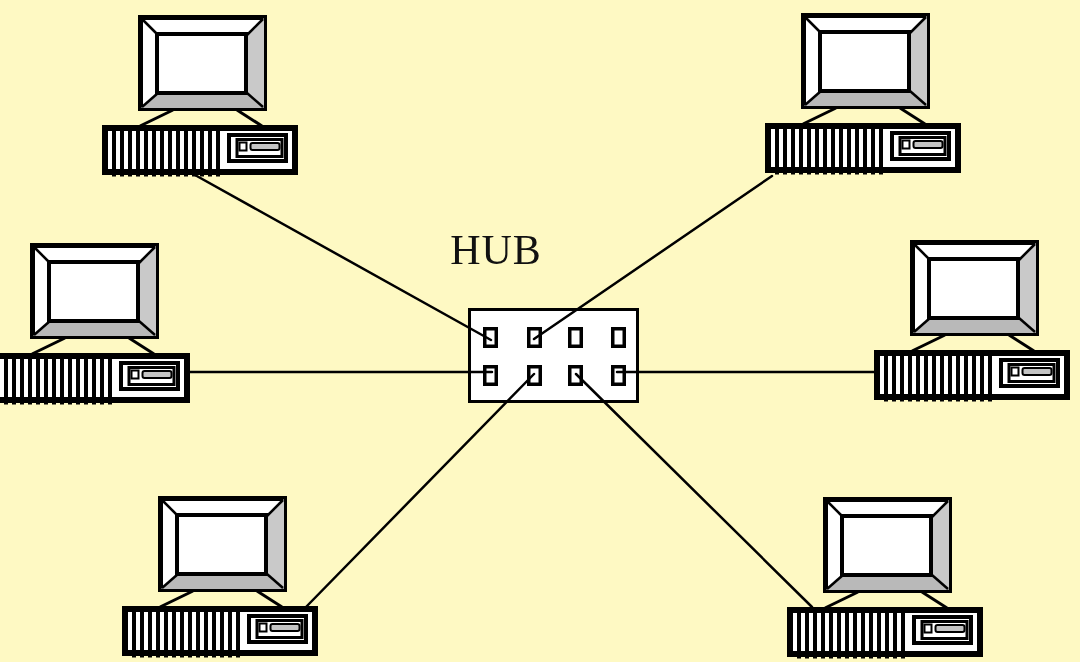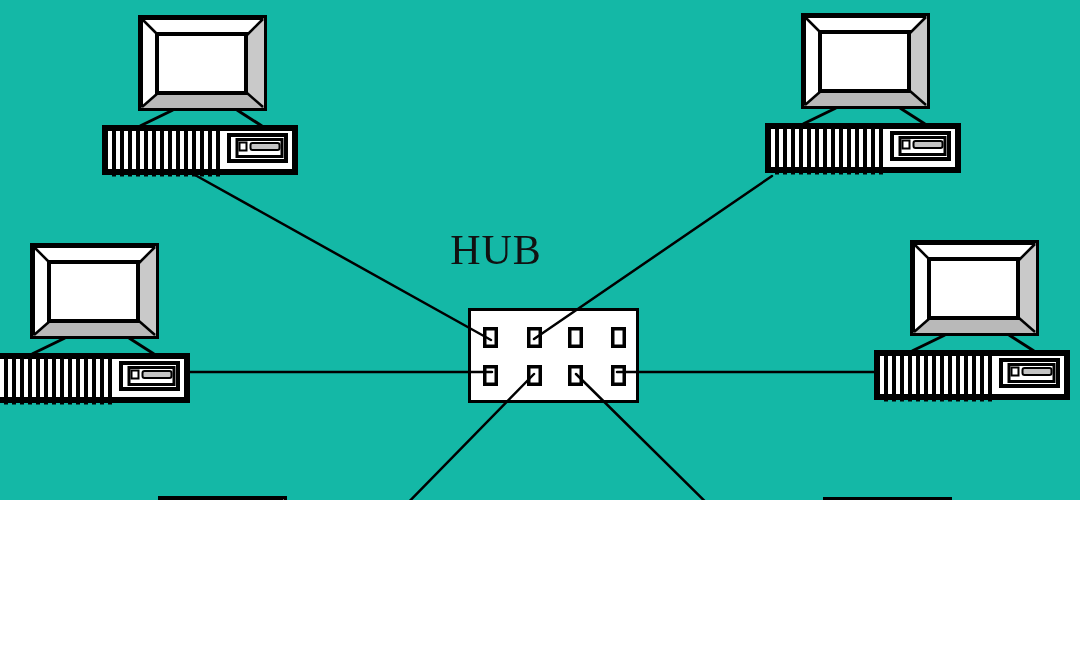--- a/index.html
+++ b/index.html
@@ -3,22 +3,22 @@
 <meta charset="utf-8">
 <style>
   html, body {
     margin: 0;
     padding: 0;
     background: #ffffff;
   }
   .stage {
     position: relative;
     width: 1080px;
-    height: 500px;
-    background: #14b8a6;
+    height: 662px;
+    background: #fef9c3;
     overflow: hidden;
     font-family: "Liberation Serif", serif;
   }
   svg { display: block; }
   .hub-label-text {
     font-family: "Liberation Serif", "DejaVu Serif", serif;
     font-size: 42px;
     fill: #111111;
     letter-spacing: 1px;
   }

